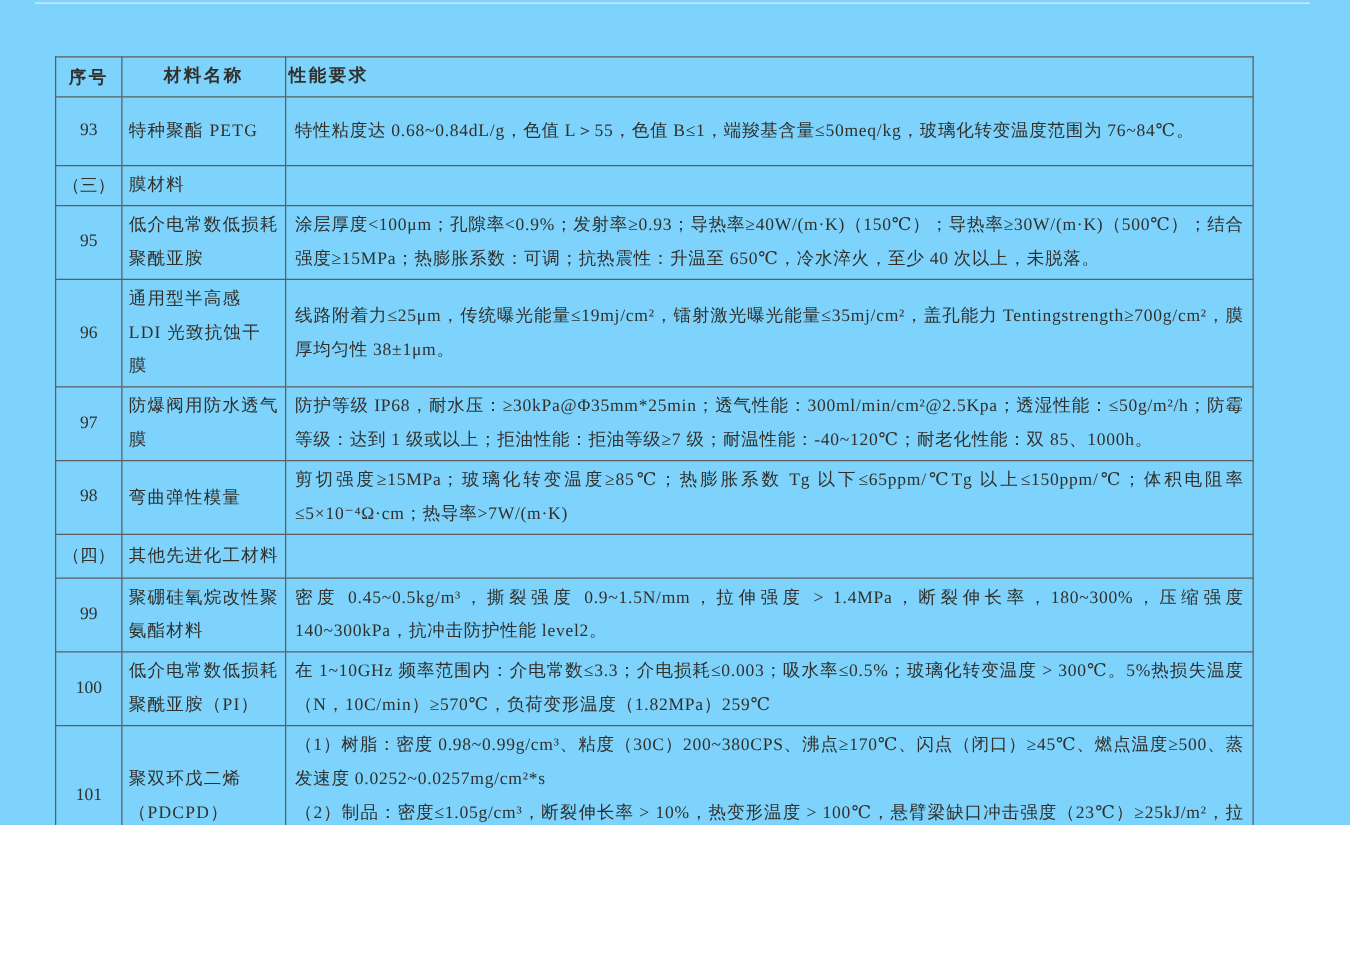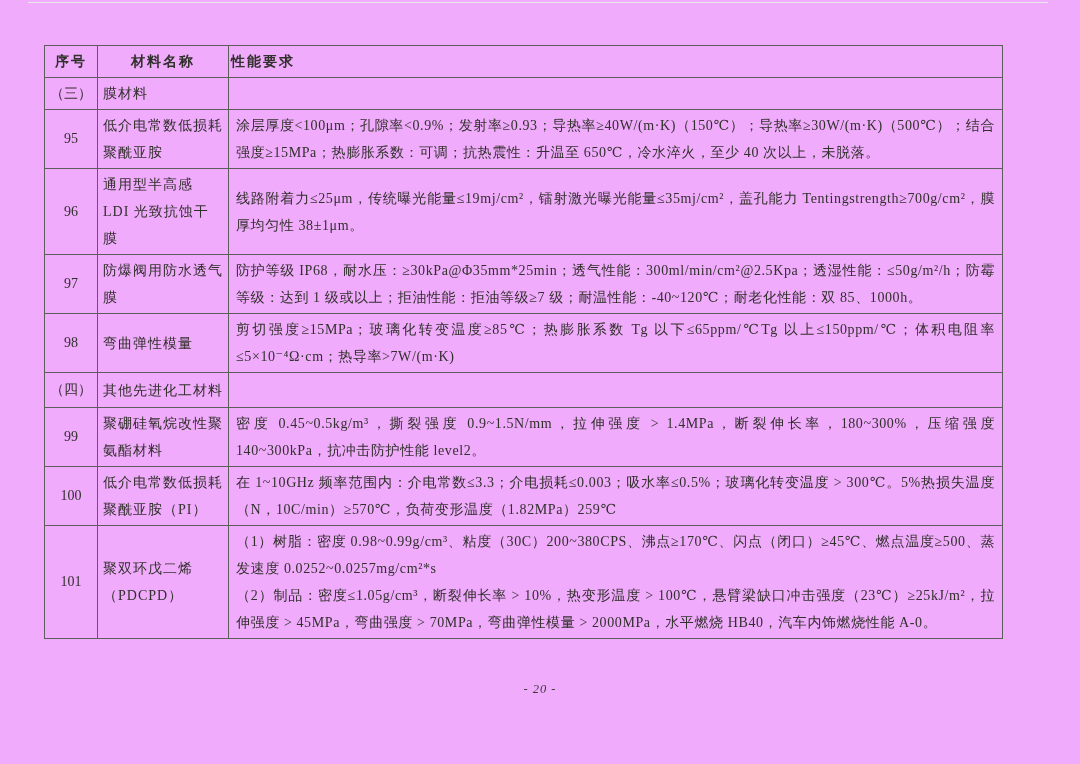--- a/index.html
+++ b/index.html
@@ -3,22 +3,22 @@
 <meta charset="utf-8">
 <style>
   html, body {
     margin: 0;
     padding: 0;
     background: #ffffff;
   }
   .page {
     position: relative;
     width: 1080px;
-    height: 764px;
-    background: #f0abfc;
+    height: 660px;
+    background: #7dd3fc;
     font-family: "Liberation Serif", "DejaVu Serif", serif;
     color: #32302c;
     overflow: hidden;
   }
   .scan-edge {
     position: absolute;
     top: 2px;
     left: 28px;
     width: 1020px;
     height: 1px;
@@ -82,20 +82,25 @@
   <div class="scan-edge"></div>
 
   <table class="doc-table">
     <tbody>
       <tr class="hdr" style="height:25px">
         <td class="c-no">序号</td>
         <td class="c-name">材料名称</td>
         <td class="c-req" style="text-align:left;white-space:normal">性能要求</td>
       </tr>
 
+      <tr style="height:55px">
+        <td class="c-no">93</td>
+        <td class="c-name">特种聚酯 PETG</td>
+        <td class="c-req">特性粘度达 0.68~0.84dL/g，色值 L＞55，色值 B≤1，端羧基含量≤50meq/kg，玻璃化转变温度范围为 76~84℃。</td>
+      </tr>
 
       <tr style="height:32px">
         <td class="c-no">（三）</td>
         <td class="c-name">膜材料</td>
         <td class="c-req"></td>
       </tr>
 
 
       <tr style="height:55px">
         <td class="c-no">95</td>

